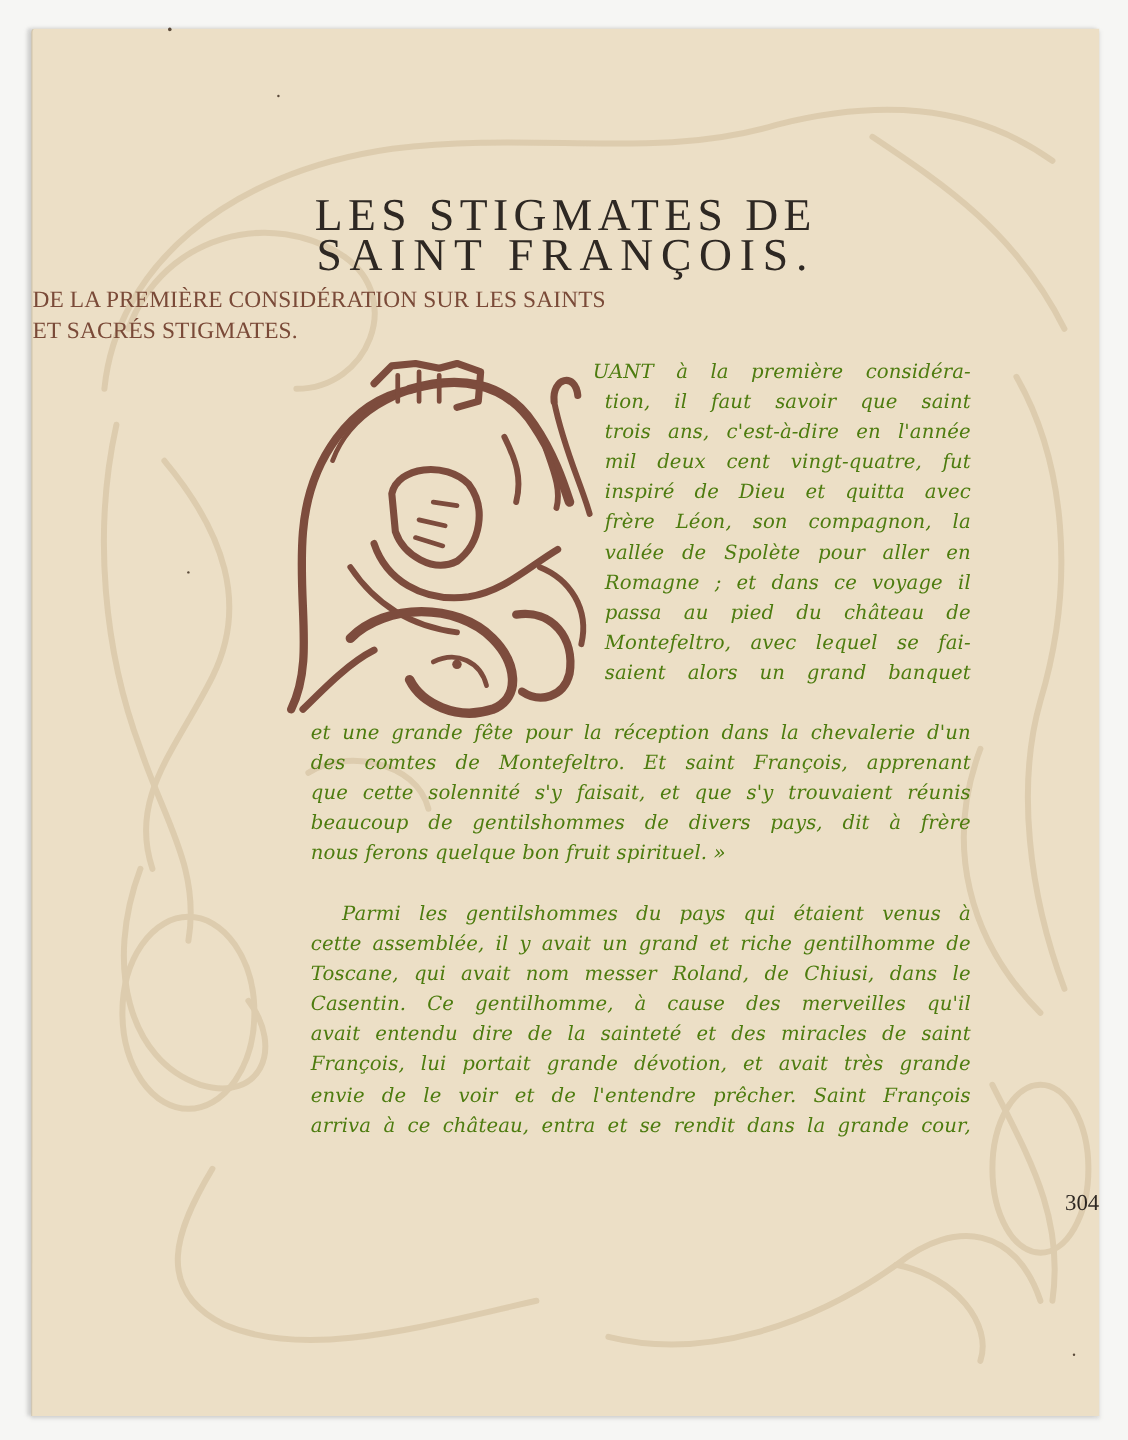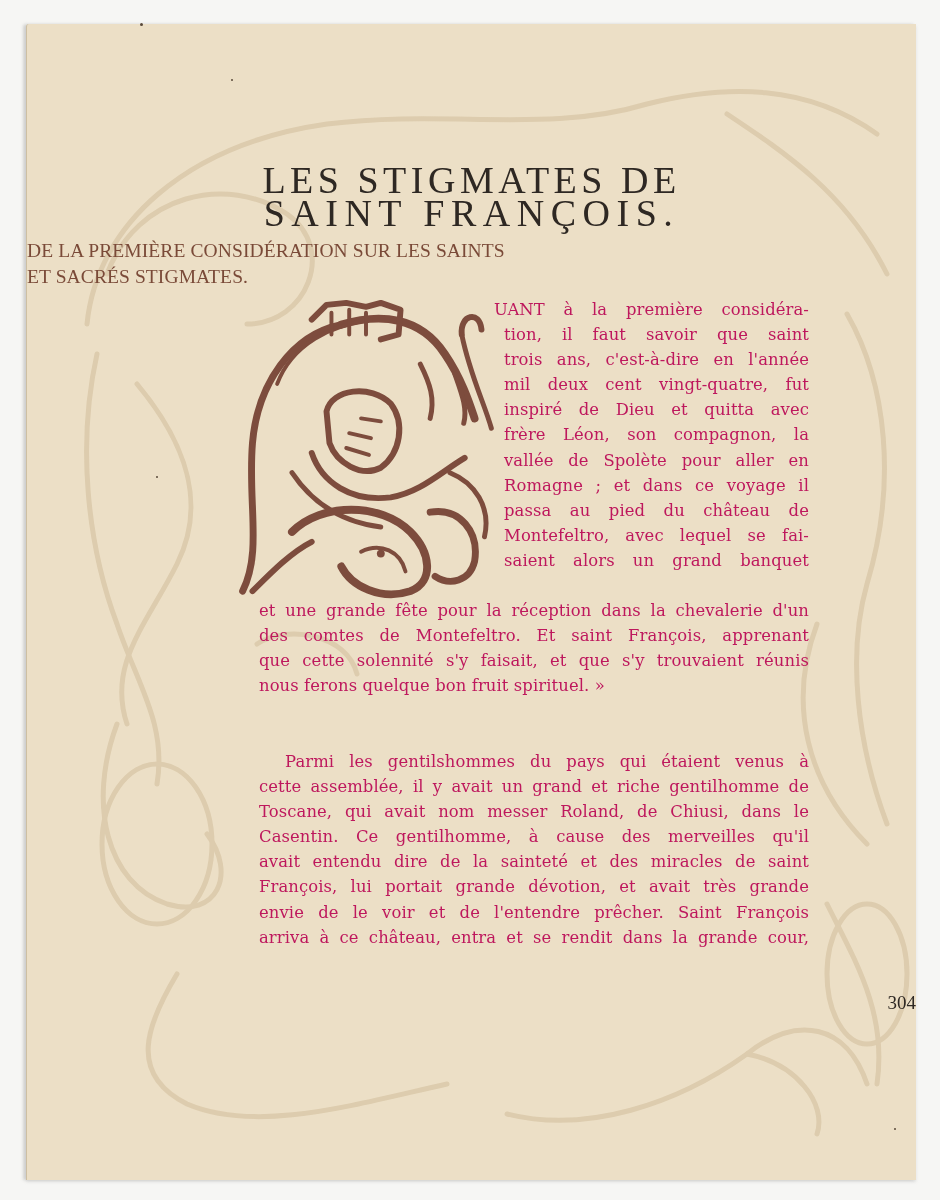--- a/index.html
+++ b/index.html
@@ -23,23 +23,23 @@
   }
   .title .l1 { display: block; }
   .title .l2 { display: block; letter-spacing: 6.5px; margin-top: 0px; }
   .subtitle {
     position: absolute; left: 0; width: 100%; text-align: left;
     color: #7a4a38; font-family: "Liberation Serif", serif;
     font-size: 19.5px; line-height: 26px; letter-spacing: 0.1px;
   }
   .dropcap { position: absolute; left: 203px; top: 271px; width: 272px; height: 306px; }
   .text {
-    position: absolute; color: #be185d;
+    position: absolute; color: #4d7c0f;
     font-family: "DejaVu Serif", serif; font-size: 16.4px; line-height: 25.1px;
-    text-align: justify; letter-spacing: 0.1px;
+    text-align: justify; letter-spacing: 0.1px; font-style: italic;
   }
   .line { display: block; white-space: nowrap; text-align-last: justify; text-align: justify; }
   .line.last { text-align-last: left; }
   .folio {
     position: absolute; left: 0; width: 100%; top: 968px; text-align: right;
     font-family: "Liberation Serif", serif; font-size: 19px; color: #2e2823;
   }
 </style>
 </head>
 <body>
@@ -123,20 +123,21 @@
     <span class="line" style="padding-left:10px;">Romagne ; et dans ce voyage il</span>
     <span class="line" style="padding-left:10px;">passa au pied du château de</span>
     <span class="line" style="padding-left:10px;">Montefeltro, avec lequel se fai-</span>
     <span class="line" style="padding-left:10px;">saient alors un grand banquet</span>
   </div>
 
   <div class="text" style="left:232px; top:574px; width:550px;">
     <span class="line">et une grande fête pour la réception dans la chevalerie d'un</span>
     <span class="line">des comtes de Montefeltro. Et saint François, apprenant</span>
     <span class="line">que cette solennité s'y faisait, et que s'y trouvaient réunis</span>
+    <span class="line">beaucoup de gentilshommes de divers pays, dit à frère</span>
     <span class="line last">nous ferons quelque bon fruit spirituel. »</span>
   </div>
 
   <div class="text" style="left:232px; top:725px; width:550px;">
     <span class="line" style="padding-left:26px;">Parmi les gentilshommes du pays qui étaient venus à</span>
     <span class="line">cette assemblée, il y avait un grand et riche gentilhomme de</span>
     <span class="line">Toscane, qui avait nom messer Roland, de Chiusi, dans le</span>
     <span class="line">Casentin. Ce gentilhomme, à cause des merveilles qu'il</span>
     <span class="line">avait entendu dire de la sainteté et des miracles de saint</span>
     <span class="line">François, lui portait grande dévotion, et avait très grande</span>

